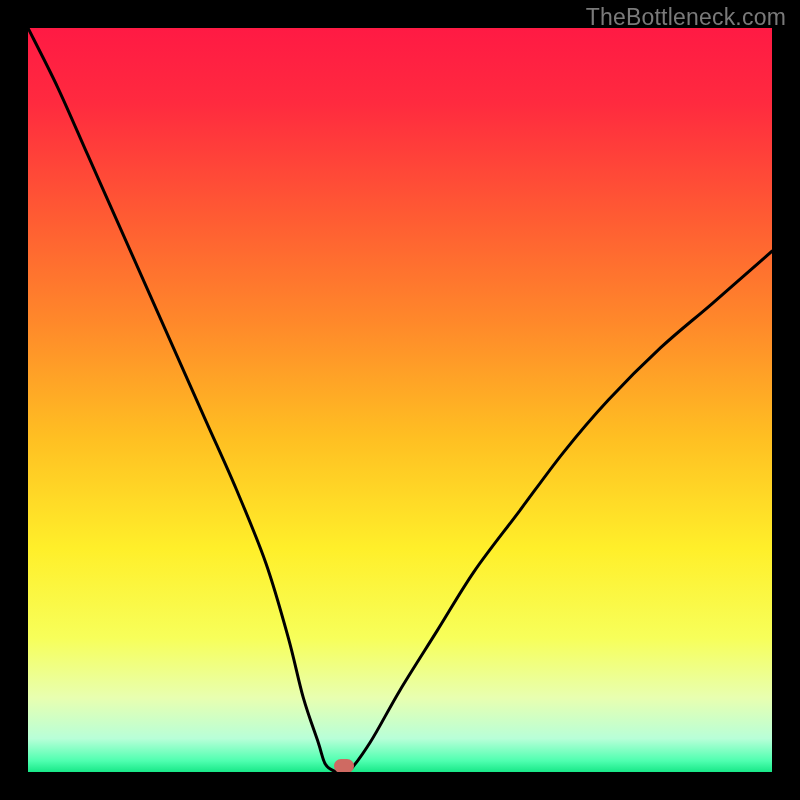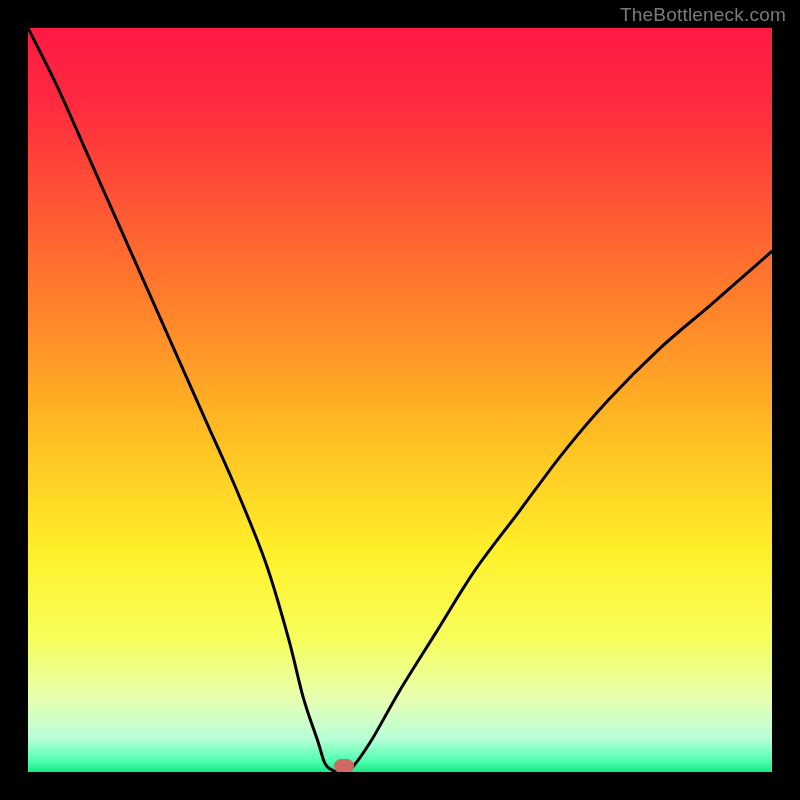--- a/index.html
+++ b/index.html
@@ -15,21 +15,21 @@
     position: relative;
     width: 800px;
     height: 800px;
     background: #000;
   }
   .watermark {
     position: absolute;
     top: 4px;
     right: 14px;
     color: #7a7a7a;
-    font-size: 19px;
+    font-size: 23px;
     font-weight: 500;
     letter-spacing: 0.2px;
     z-index: 5;
   }
   .plot-area {
     position: absolute;
     left: 28px;
     top: 28px;
     width: 744px;
     height: 744px;

